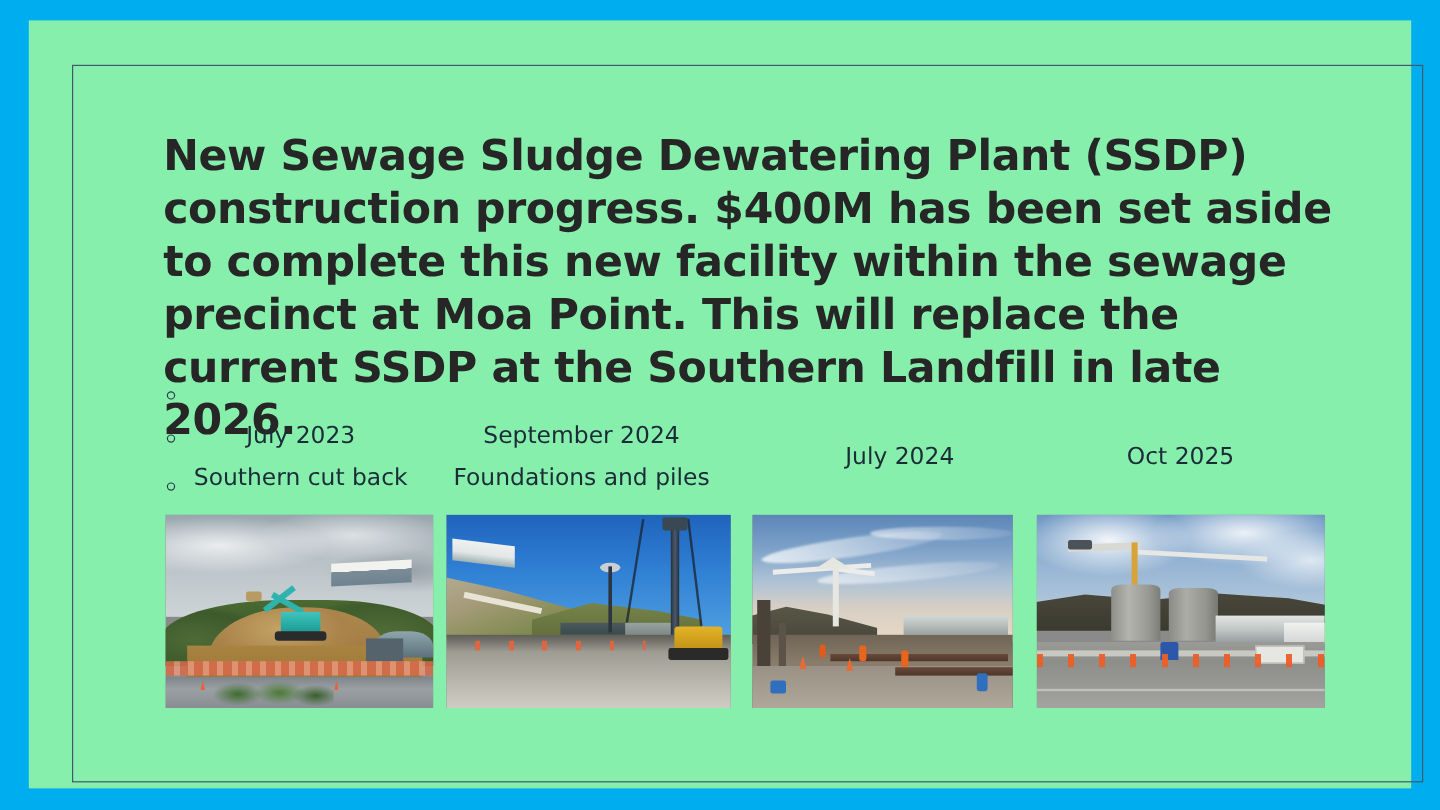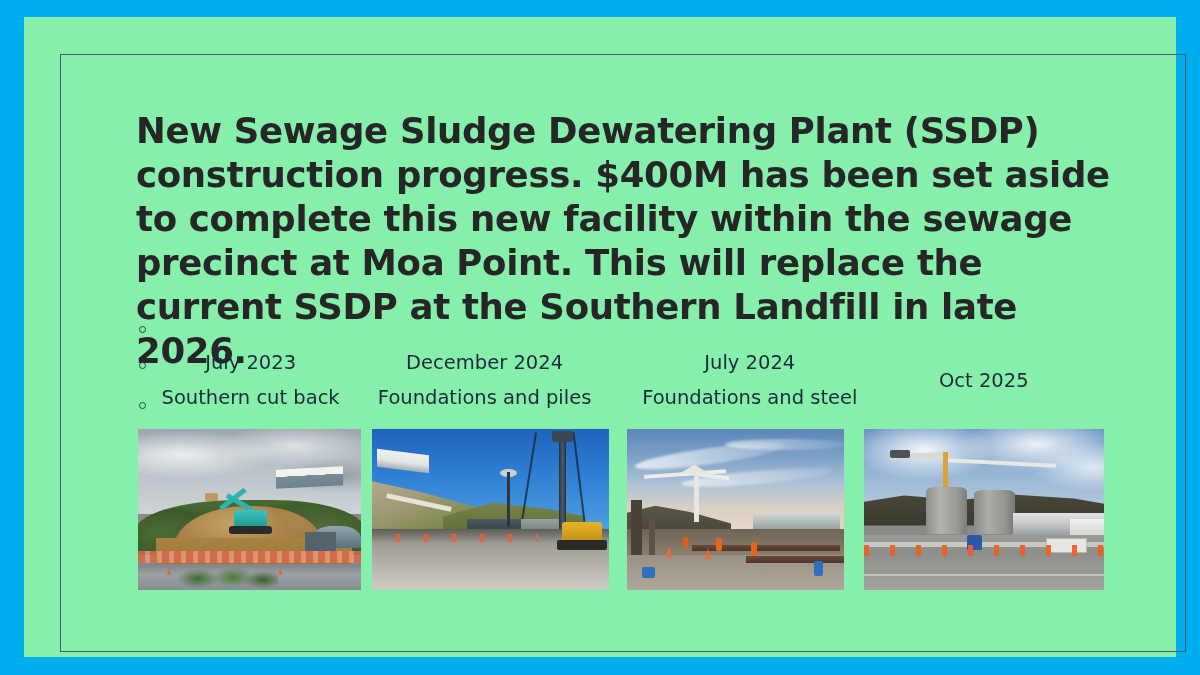--- a/index.html
+++ b/index.html
@@ -446,27 +446,26 @@
     <span class="bullet-dot" id="bullet-2"></span>
 
     <div id="columns">
 
       <div class="col col-0">
         <div class="col-date">July 2023</div>
         <div class="col-caption">Southern cut back</div>
       </div>
 
       <div class="col col-1">
-        <div class="col-date">December 2024</div>
+        <div class="col-date">September 2024</div>
         <div class="col-caption">Foundations and piles</div>
       </div>
 
       <div class="col col-2">
         <div class="col-date">July 2024</div>
-        <div class="col-caption">Foundations and steel</div>
       </div>
 
       <div class="col col-3">
         <div class="col-date">Oct 2025</div>
       </div>
 
     </div>
 
     <div class="photo" id="photo-0">
       <div class="ph-layer p0-sky"></div>

